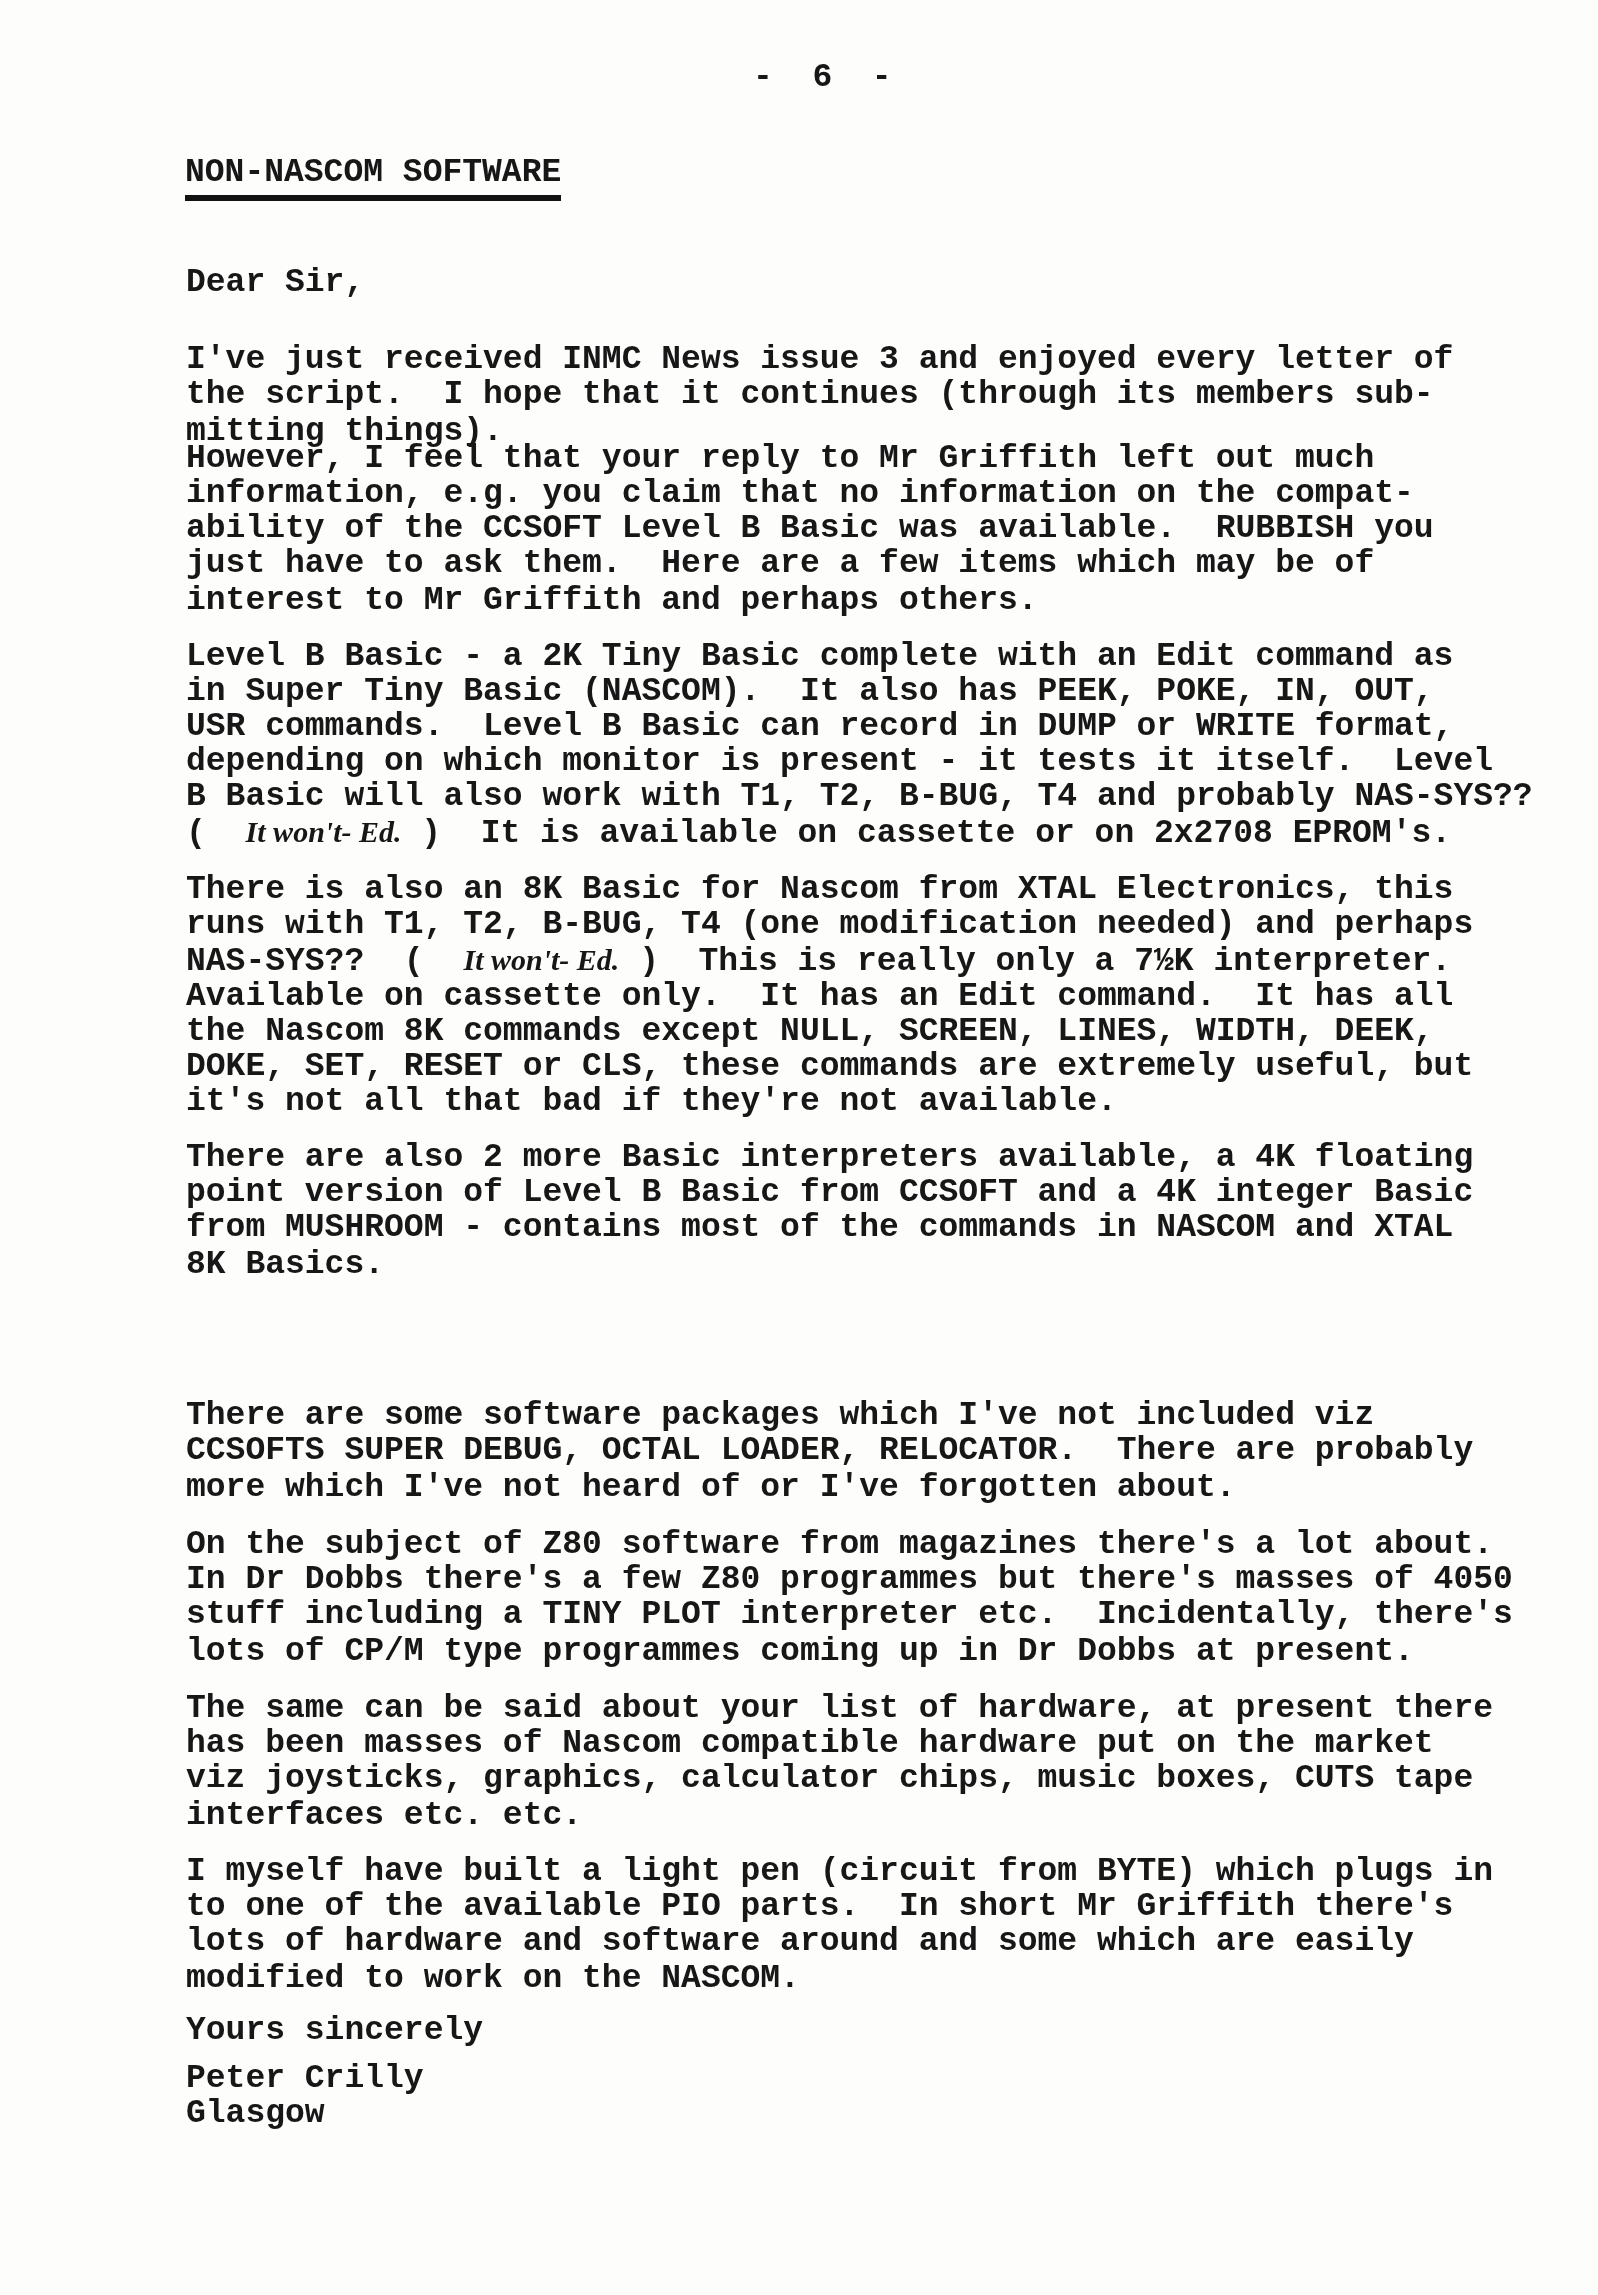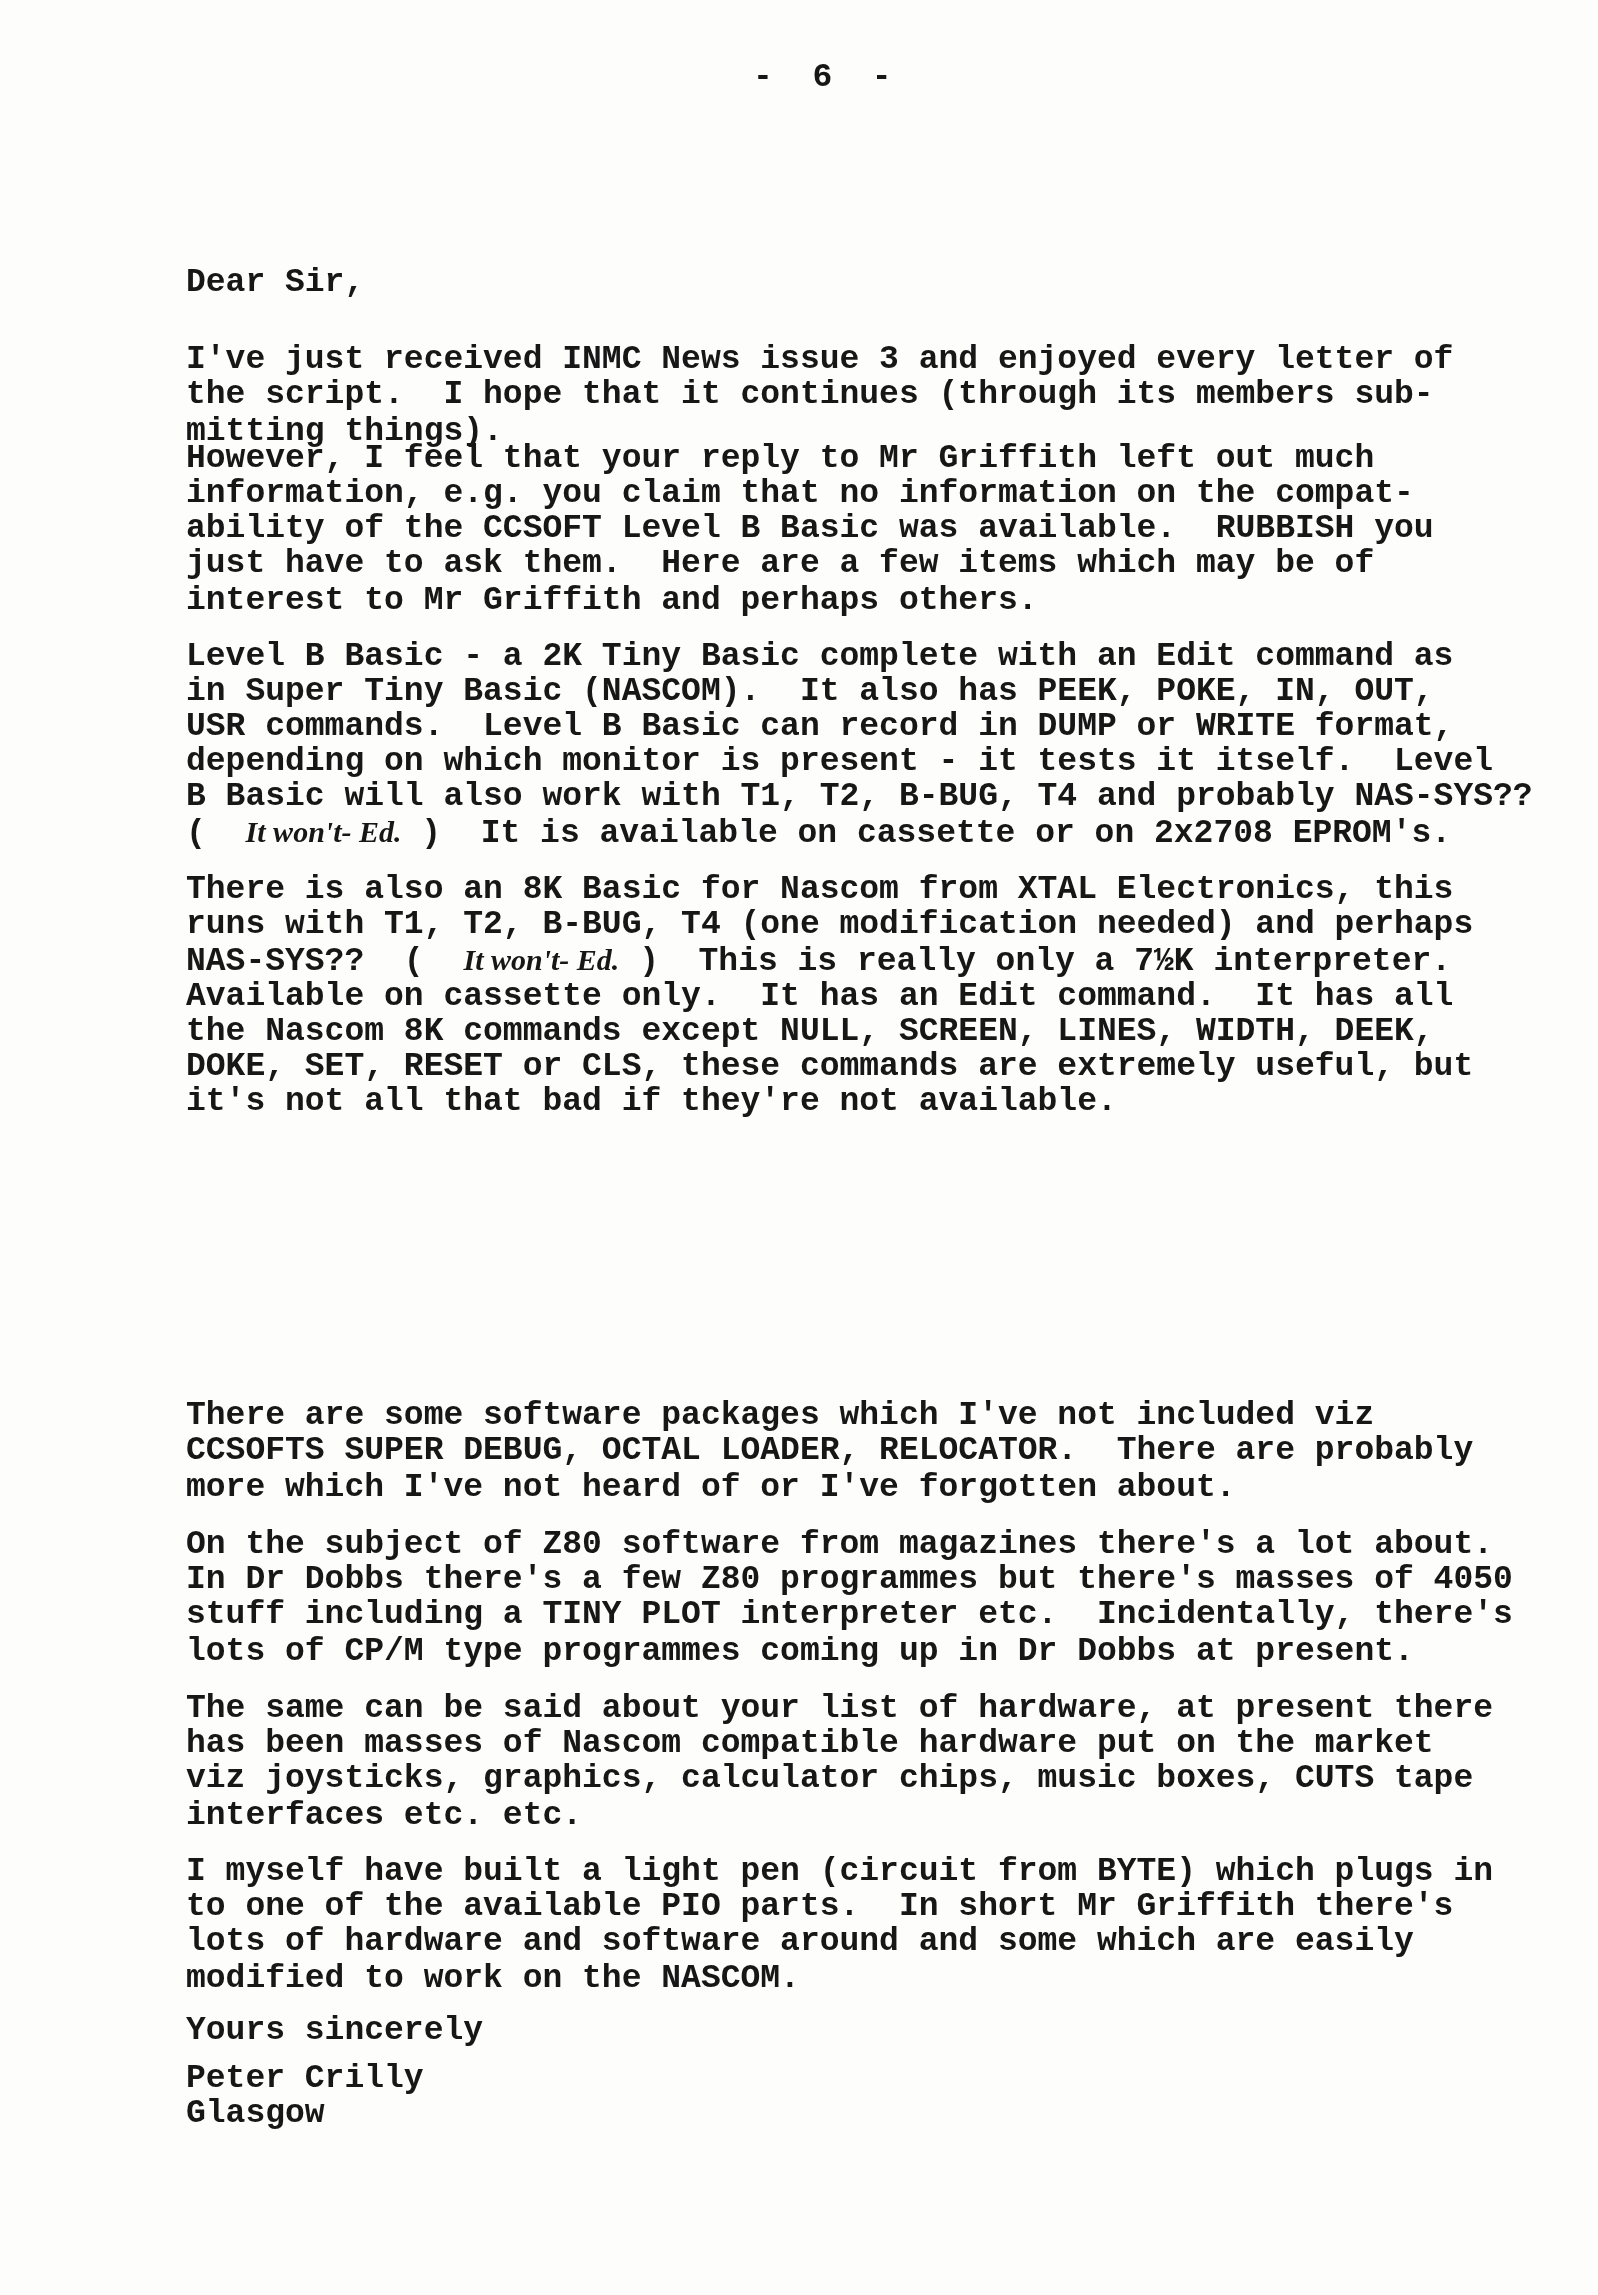--- a/index.html
+++ b/index.html
@@ -59,20 +59,21 @@
     margin-left: 20px;
   }
 </style>
 </head>
 <body>
 
 <div class="page">
 
   <div class="blk pagenum">-  6  -</div>
 
+  <div class="blk heading"><span class="underline">NON-NASCOM SOFTWARE</span></div>
 
   <div class="blk salutation">Dear Sir,</div>
 
   <div class="blk p0"><span>I've just received INMC News issue 3 and enjoyed every letter of
 the script.  I hope that it continues (through its members sub-
 mitting things).</span><span class="ed-note"></span><span></span></div>
 
   <div class="blk p1"><span>However, I feel that your reply to Mr Griffith left out much
 information, e.g. you claim that no information on the compat-
 ability of the CCSOFT Level B Basic was available.  RUBBISH you
@@ -87,20 +88,24 @@
 ( </span><span class="ed-note">It won't- Ed.</span><span> )  It is available on cassette or on 2x2708 EPROM's.</span></div>
 
   <div class="blk p3"><span>There is also an 8K Basic for Nascom from XTAL Electronics, this
 runs with T1, T2, B-BUG, T4 (one modification needed) and perhaps
 NAS-SYS??  ( </span><span class="ed-note">It won't- Ed.</span><span> )  This is really only a 7½K interpreter.
 Available on cassette only.  It has an Edit command.  It has all
 the Nascom 8K commands except NULL, SCREEN, LINES, WIDTH, DEEK,
 DOKE, SET, RESET or CLS, these commands are extremely useful, but
 it's not all that bad if they're not available.</span></div>
 
+  <div class="blk p4"><span>There are also 2 more Basic interpreters available, a 4K floating
+point version of Level B Basic from CCSOFT and a 4K integer Basic
+from MUSHROOM - contains most of the commands in NASCOM and XTAL
+8K Basics.</span><span class="ed-note"></span><span></span></div>
 
 
   <div class="blk p6"><span>There are some software packages which I've not included viz
 CCSOFTS SUPER DEBUG, OCTAL LOADER, RELOCATOR.  There are probably
 more which I've not heard of or I've forgotten about.</span><span class="ed-note"></span><span></span></div>
 
   <div class="blk p7"><span>On the subject of Z80 software from magazines there's a lot about.
 In Dr Dobbs there's a few Z80 programmes but there's masses of 4050
 stuff including a TINY PLOT interpreter etc.  Incidentally, there's
 lots of CP/M type programmes coming up in Dr Dobbs at present.</span><span class="ed-note"></span><span></span></div>

